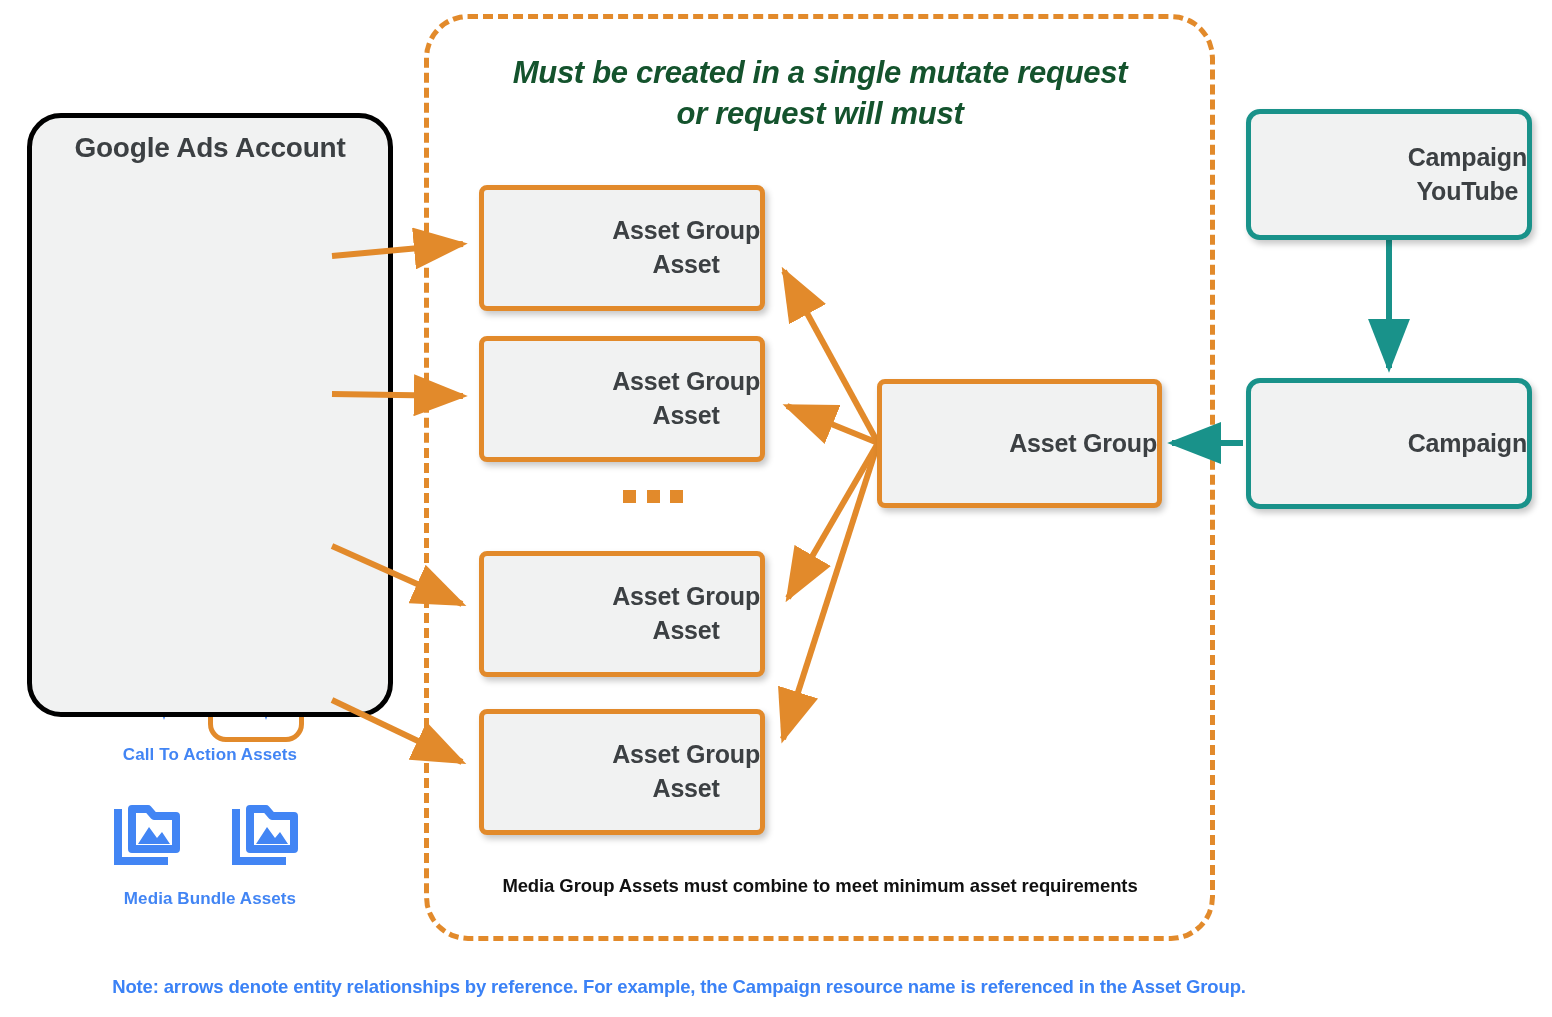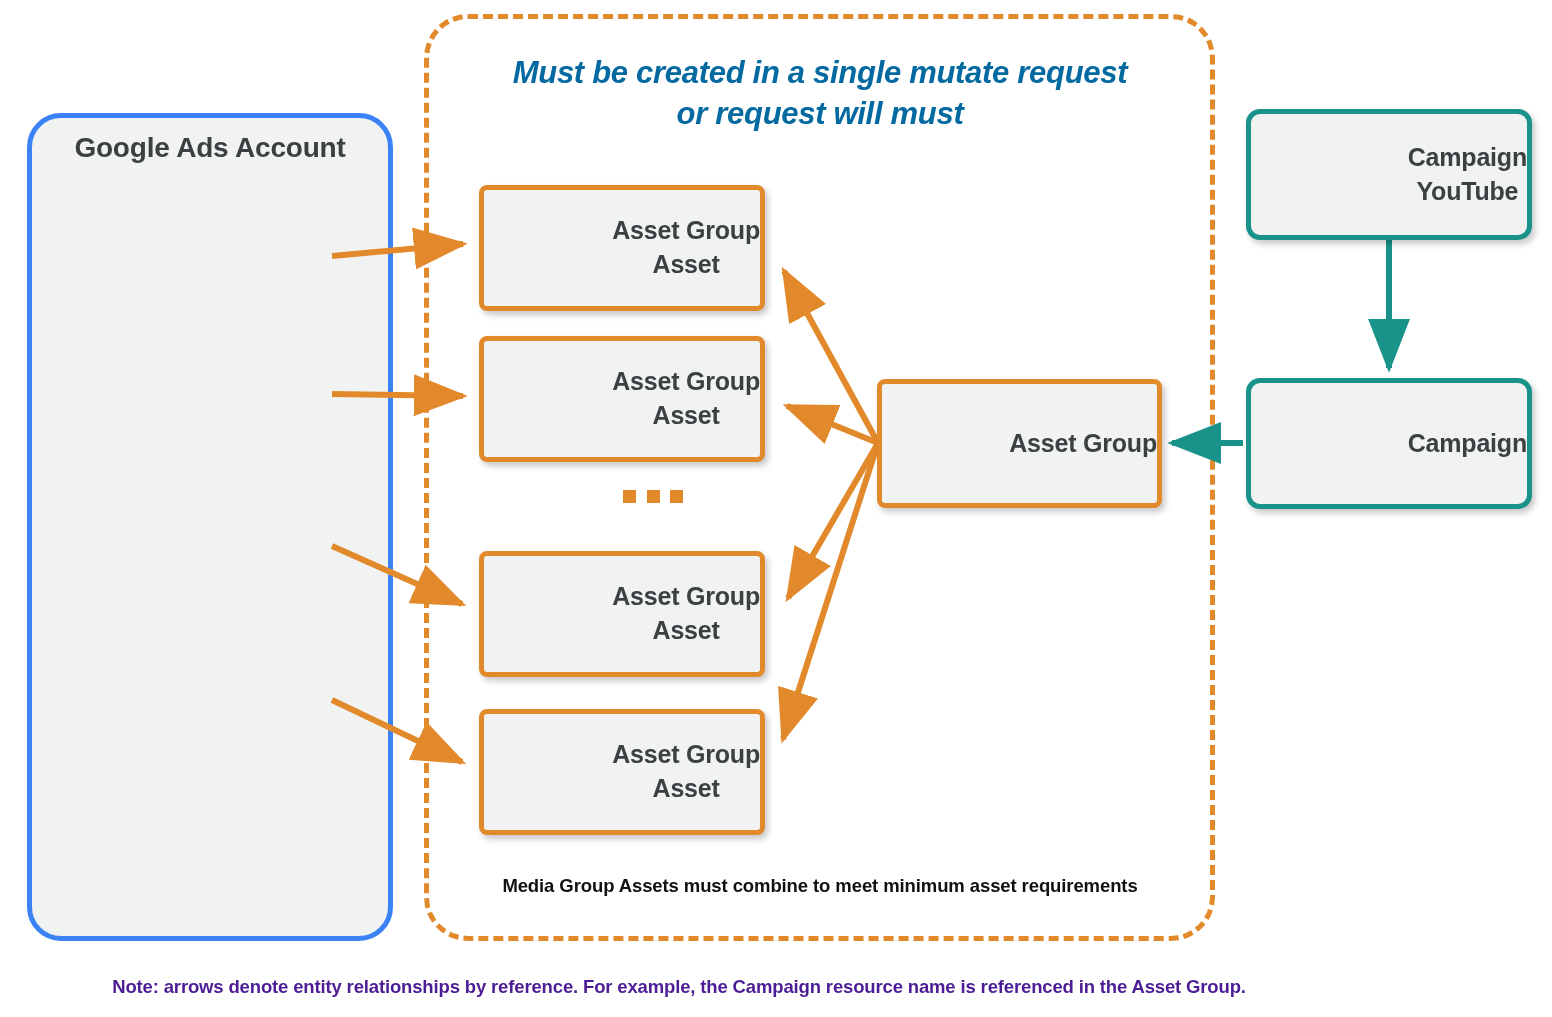--- a/index.html
+++ b/index.html
@@ -27,23 +27,23 @@
     pointer-events: none;
     z-index: 5;
   }
 
   
   .library-panel {
     position: absolute;
     left: 27px;
     top: 113px;
     width: 366px;
-    height: 828px;
+    height: 604px;
     background: #F1F2F2;
-    border: 5px solid #3b82f6;
+    border: 5px solid #000000;
     border-radius: 34px;
     box-sizing: border-box;
     z-index: 2;
   }
   .library-title {
     position: absolute;
     left: 0; right: 0;
     top: 12px;
     text-align: center;
     font-size: 28px;
@@ -102,21 +102,21 @@
   }
   .mutate-title {
     position: absolute;
     left: 430px;
     top: 52px;
     width: 780px;
     text-align: center;
     font-size: 31px;
     font-weight: bold;
     font-style: italic;
-    color: #0369a1;
+    color: #14532d;
     line-height: 1.33;
     letter-spacing: -0.3px;
     z-index: 3;
   }
   .mutate-footnote {
     position: absolute;
     left: 430px;
     top: 875px;
     width: 780px;
     text-align: center;
@@ -176,21 +176,21 @@
   }
 
   .footer-note {
     position: absolute;
     left: 0;
     top: 976px;
     width: 1358px;
     text-align: center;
     font-size: 18.5px;
     font-weight: bold;
-    color: #4c1d95;
+    color: #3b82f6;
     letter-spacing: -0.15px;
     z-index: 3;
   }
 </style>
 </head>
 <body>
 
 <div id="canvas">
 
   <svg id="edges" viewBox="0 0 1552 1017">

